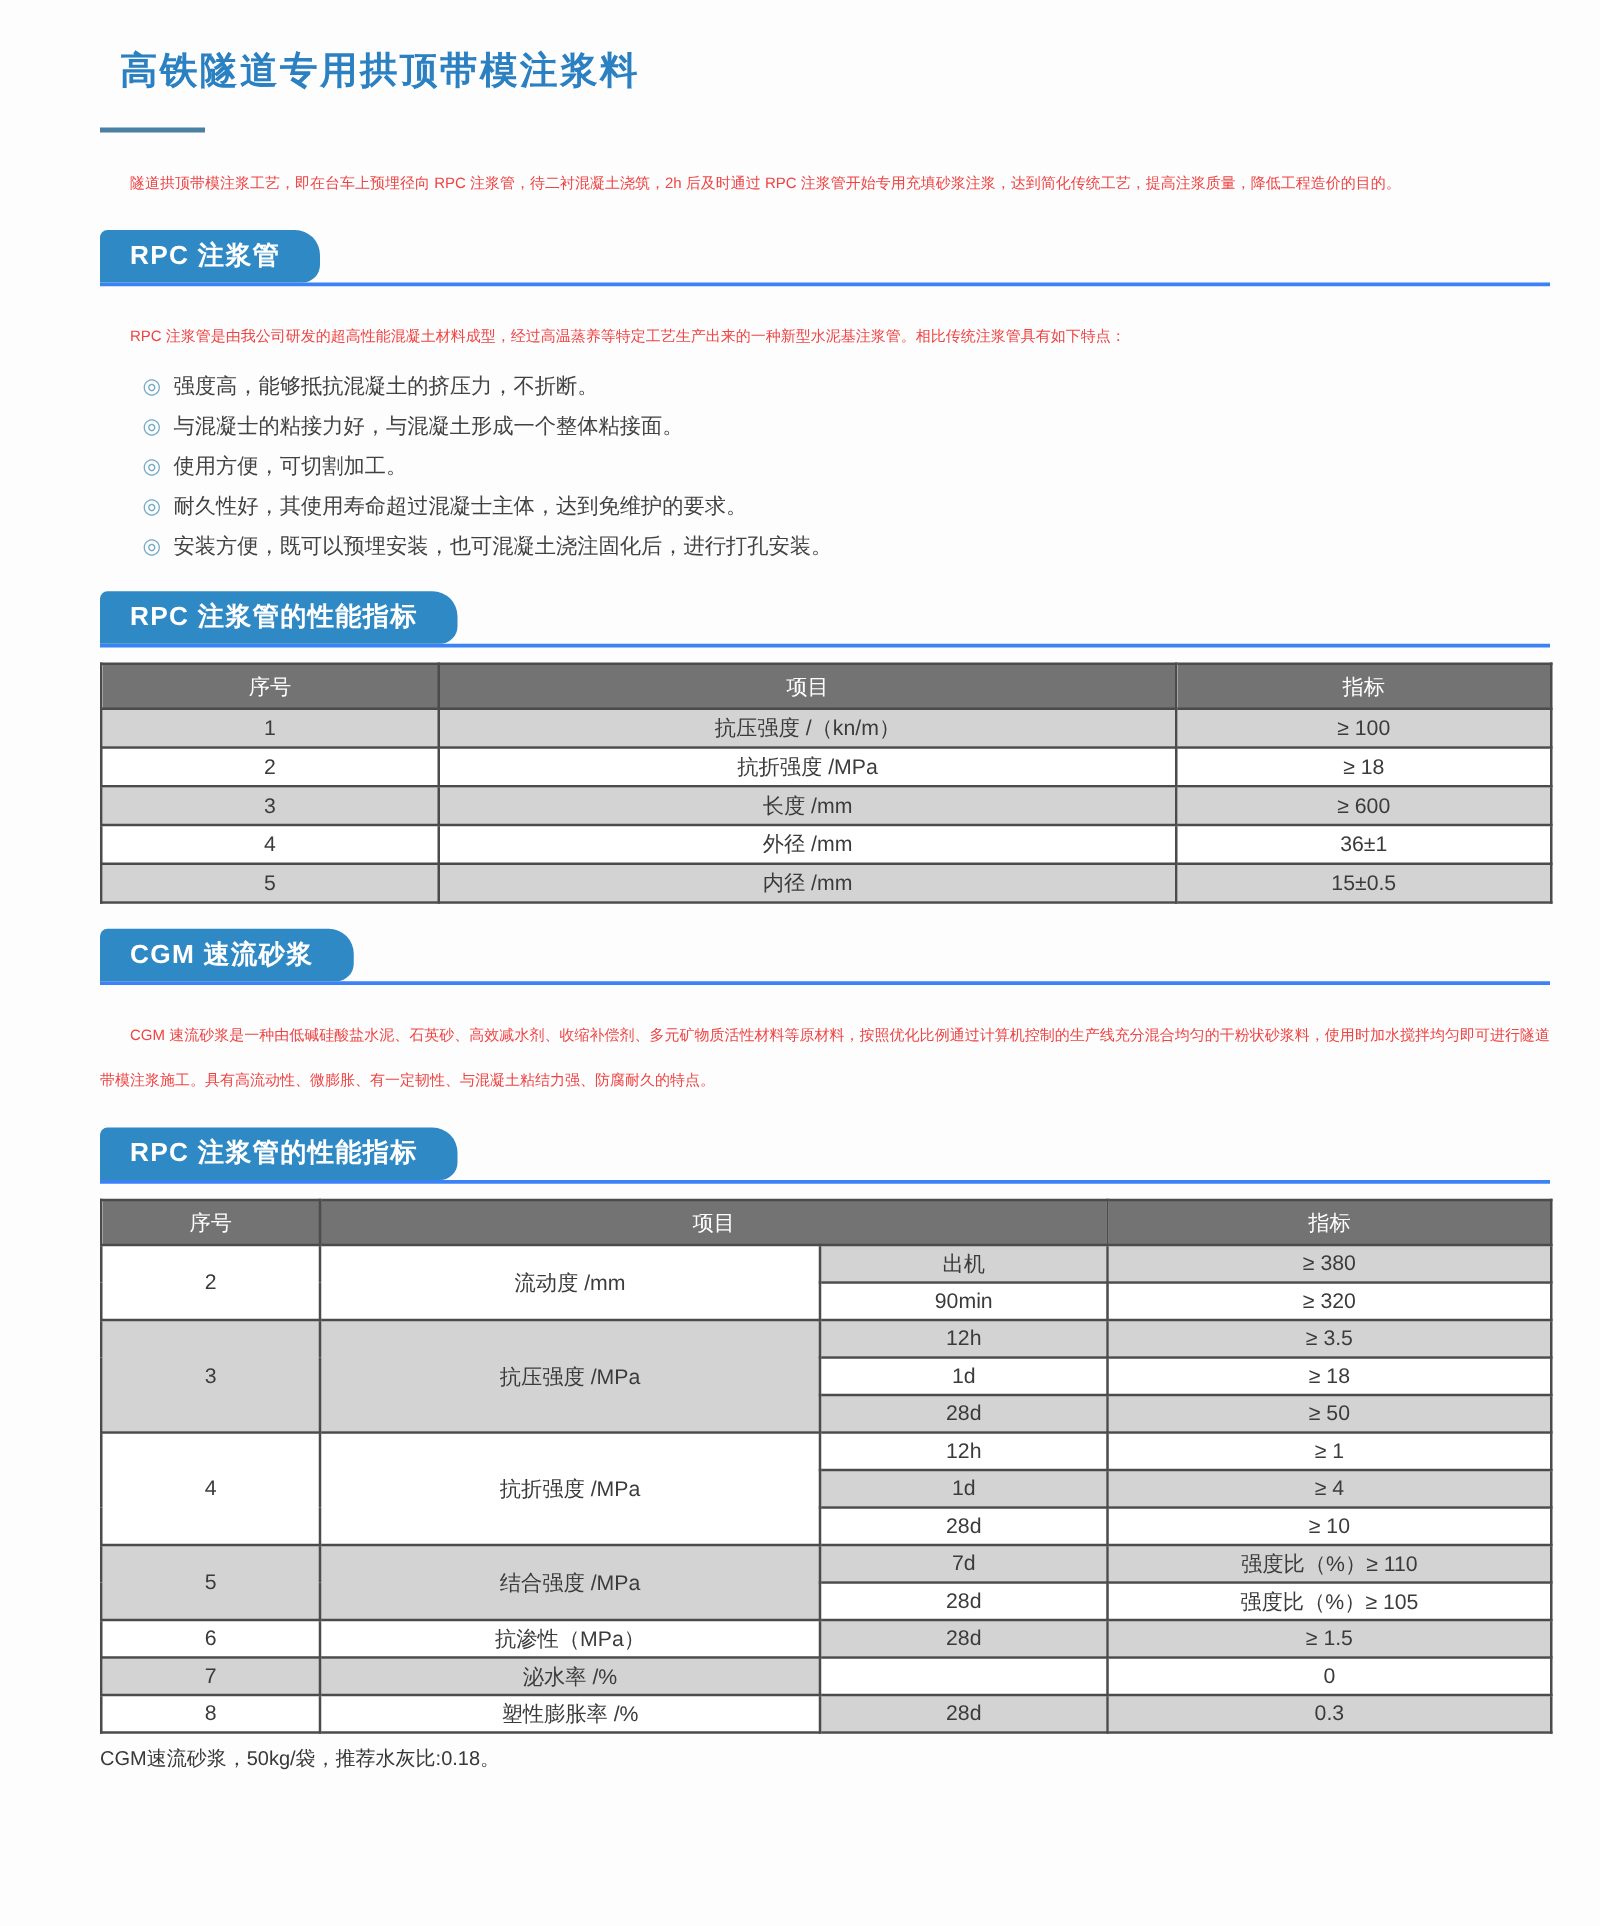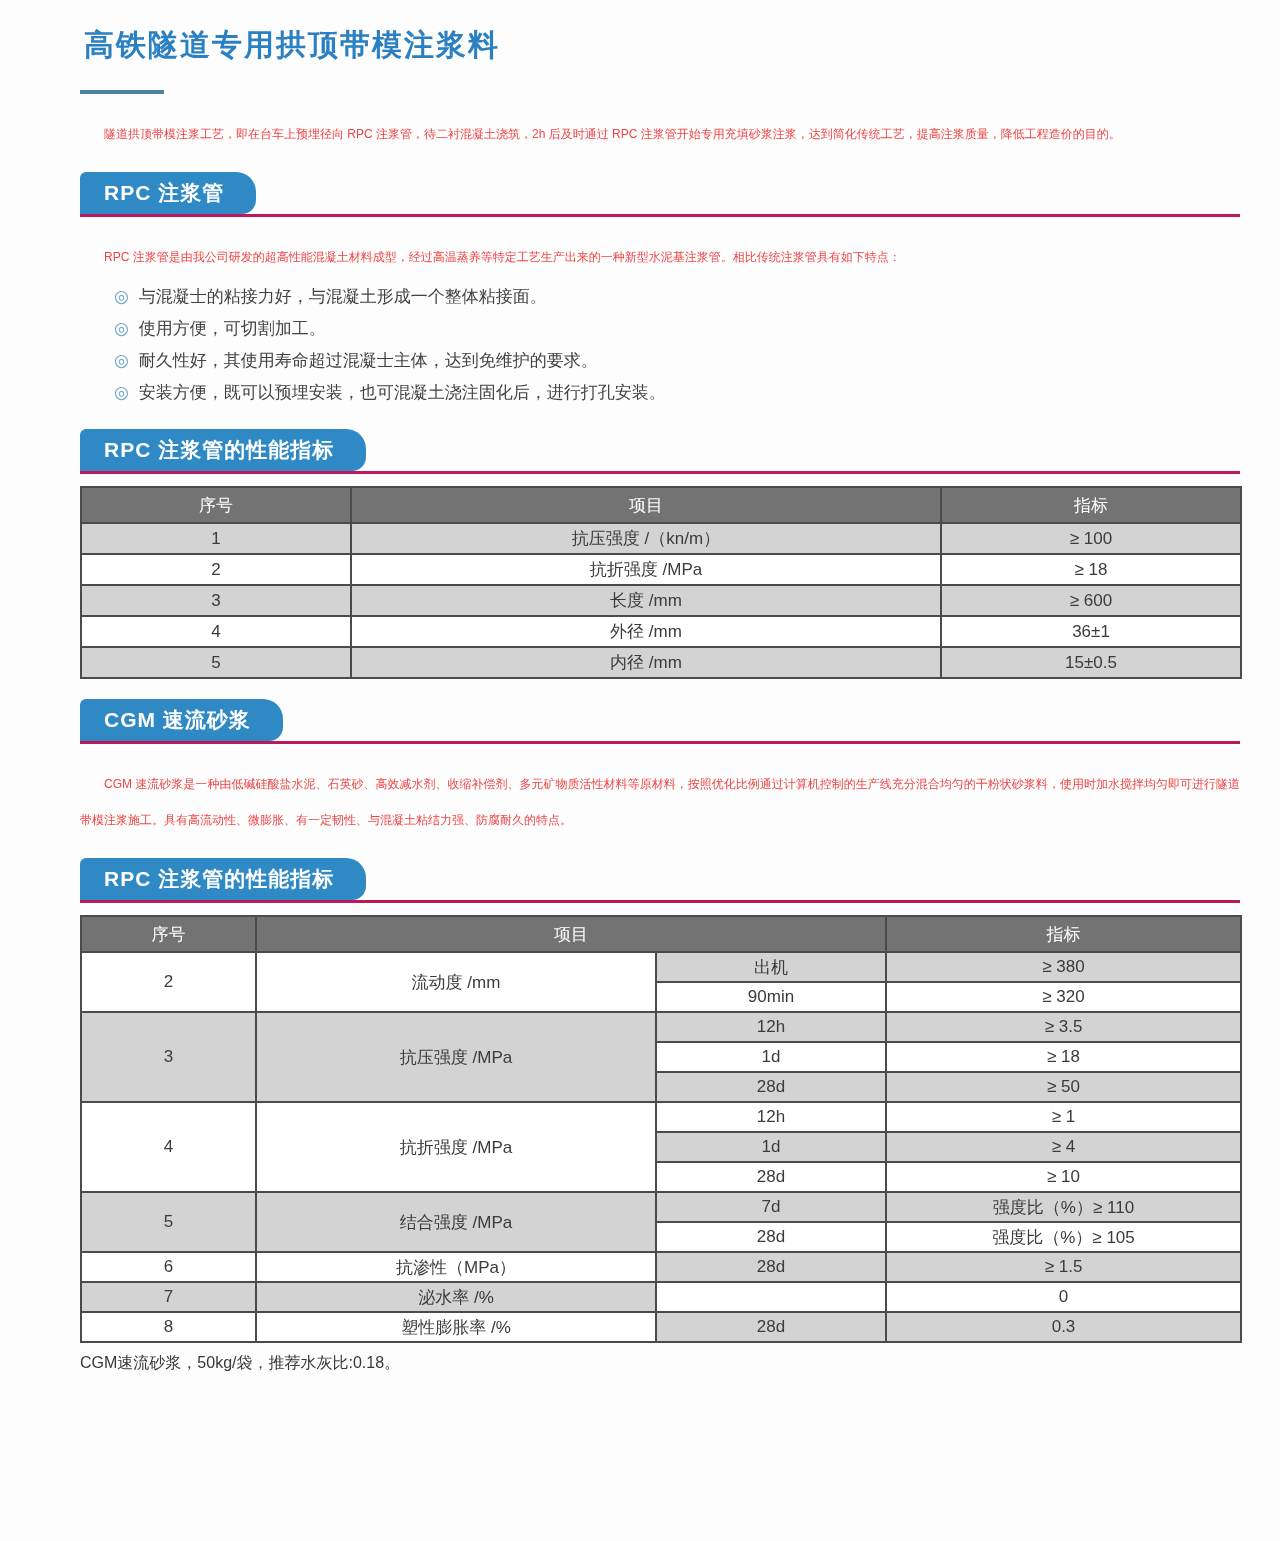--- a/index.html
+++ b/index.html
@@ -7,35 +7,35 @@
     margin: 0; padding: 0;
     width: 1280px; height: 1541px;
     background: #fdfdfd;
     font-family: "Liberation Sans", "DejaVu Sans", sans-serif;
     color: #3f3f3f;
     overflow: hidden;
   }
   .container { width: 1280px; padding: 0 40px 0 80px; }
 
   .page-title {
-    margin: 4px; padding-top: 24px;
+    margin: 16px; padding-top: 24px;
     font-size: 30px; font-weight: bold; letter-spacing: 2px;
     color: #2b80c2; line-height: 34px;
   }
   .title-underline { width: 84px; height: 4px; background: #4a80a1; margin-top: 28px; }
 
   .para {
     margin: 22px 0 0 0;
     font-size: 12px; line-height: 36px; color: #ef4444;
     text-indent: 2em; text-align: justify;
   }
 
   .section-rule {
     margin-top: 20px;
-    border-bottom: 3px solid #be185d;
+    border-bottom: 3px solid #3b82f6;
     line-height: 0;
   }
   .badge {
     display: inline-block; line-height: 1;
     background: #2f89c5; color: #ffffff;
     font-size: 21px; font-weight: bold; letter-spacing: 1px;
     padding: 10px 32px 11px 24px;
     border-radius: 6px 20px 14px 0;
   }
 
@@ -72,20 +72,21 @@
   <h1 class="page-title">高铁隧道专用拱顶带模注浆料</h1>
   <div class="title-underline"></div>
 
   <p class="para">隧道拱顶带模注浆工艺，即在台车上预埋径向 RPC 注浆管，待二衬混凝土浇筑，2h 后及时通过 RPC 注浆管开始专用充填砂浆注浆，达到简化传统工艺，提高注浆质量，降低工程造价的目的。</p>
 
   <div class="section-rule">
     <span class="badge">RPC 注浆管</span>
   </div>
   <p class="para">RPC 注浆管是由我公司研发的超高性能混凝土材料成型，经过高温蒸养等特定工艺生产出来的一种新型水泥基注浆管。相比传统注浆管具有如下特点：</p>
   <ul class="features">
+      <li><span class="dot">◎</span><span>强度高，能够抵抗混凝土的挤压力，不折断。</span></li>
       <li><span class="dot">◎</span><span>与混凝士的粘接力好，与混凝土形成一个整体粘接面。</span></li>
       <li><span class="dot">◎</span><span>使用方便，可切割加工。</span></li>
       <li><span class="dot">◎</span><span>耐久性好，其使用寿命超过混凝士主体，达到免维护的要求。</span></li>
       <li><span class="dot">◎</span><span>安装方便，既可以预埋安装，也可混凝土浇注固化后，进行打孔安装。</span></li>
     </ul>
 
   <div class="section-rule">
     <span class="badge">RPC 注浆管的性能指标</span>
   </div>
   <table class="spec-table t1">

